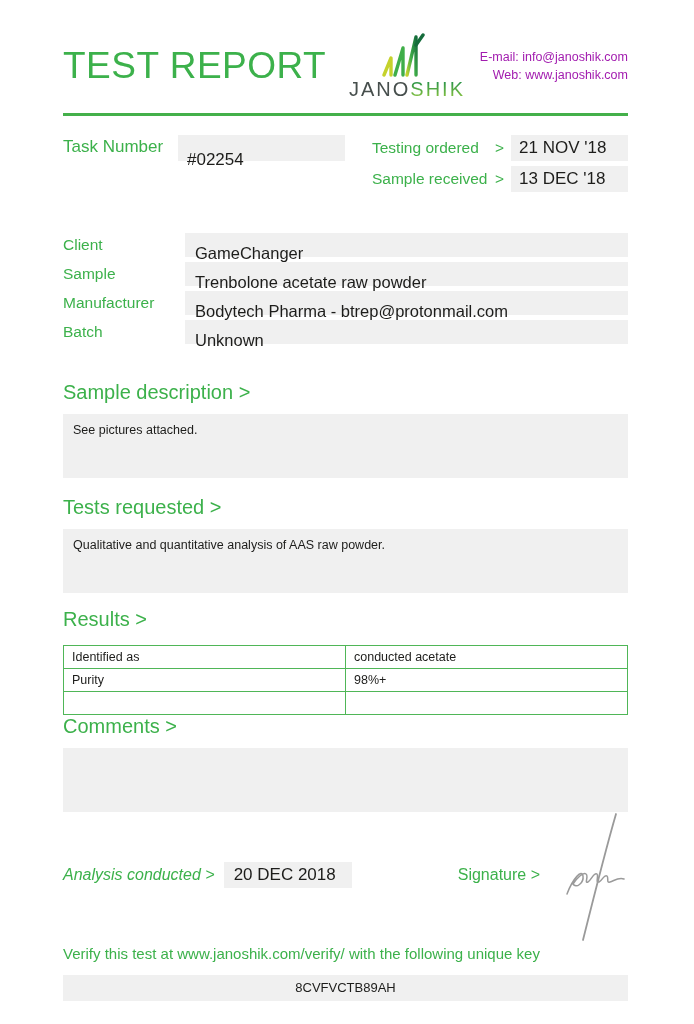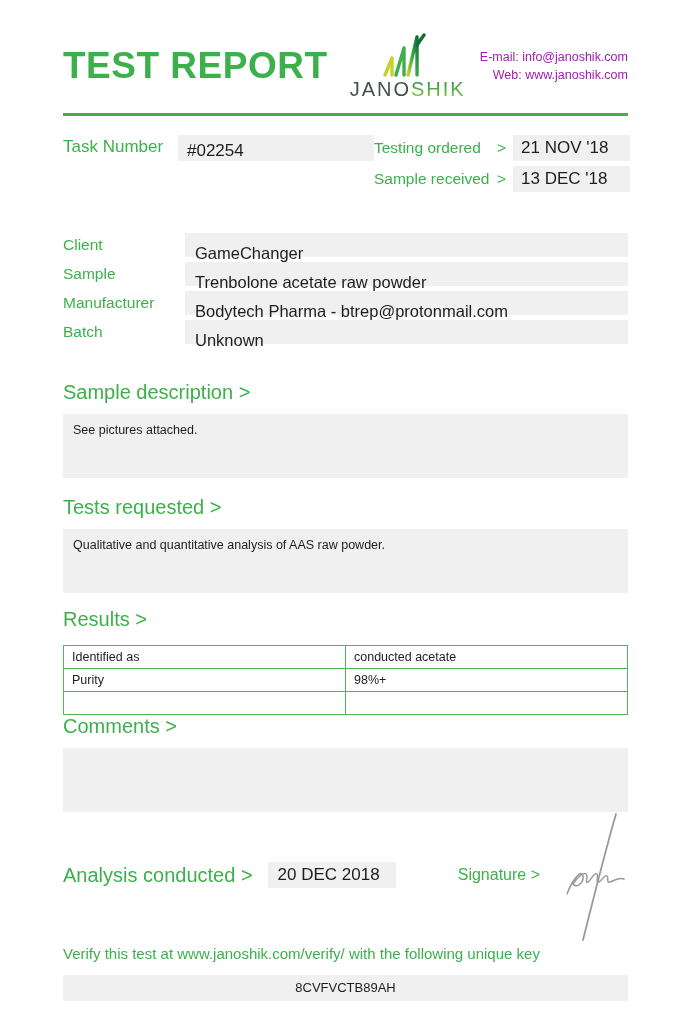--- a/index.html
+++ b/index.html
@@ -13,21 +13,21 @@
     margin: 0 auto;
     background: #ffffff;
     overflow: hidden;
   }
   .content { padding: 28px 66px 0 63px; }
 
   
   .header { display: flex; align-items: center; justify-content: space-between; height: 76px; }
   .report-title {
     font-size: 37px;
-    font-weight: 700;
+    font-weight: 400;
     letter-spacing: 0.5px;
     color: #3cb14b;
     white-space: nowrap;
     text-align: right;
   }
   .logo { display: flex; flex-direction: column; align-items: center; margin-left: 18px; margin-right: 10px; }
   .logo-icon { height: 44px; display: flex; align-items: flex-end; }
   .logo-text { font-size: 20px; font-weight: 400; letter-spacing: 2px; line-height: 1; margin-top: 2px; }
   .logo-text .dark { color: #474f4d; }
   .logo-text .green {
@@ -39,22 +39,22 @@
   }
   .contact { text-align: right; font-size: 12.5px; color: #a21caf; line-height: 1.45; white-space: nowrap; }
 
   .rule { height: 3px; background: #44b04a; margin-top: 9px; }
 
   
   .task-section { display: flex; justify-content: space-between; margin-top: 19px; }
   .task-left { display: flex; align-items: flex-start; }
   .task-label { color: #3cb14b; font-size: 17px; width: 115px; padding-top: 2px; }
   .task-value {
-    background: #f0f0f0; width: 196px; height: 26px;
-    font-size: 17px; line-height: 26px; padding: 3px 9px;
+    background: #f0f0f0; width: 167px; height: 26px;
+    font-size: 17px; line-height: 26px; padding: 12px 9px;
   }
   .dates { display: flex; flex-direction: column; gap: 5px; }
   .date-row { display: flex; align-items: center; }
   .date-label {
     color: #3cb14b; font-size: 15.5px; width: 132px;
     display: flex; justify-content: space-between; margin-right: 7px;
   }
   .date-value {
     background: #f0f0f0; width: 117px; height: 26px;
     font-size: 17px; line-height: 26px; padding: 0 8px; white-space: nowrap;
@@ -80,21 +80,21 @@
   
   .results-table { width: 100%; border-collapse: collapse; margin-top: 14px; }
   .results-table td {
     border: 1.6px solid #4fb657;
     width: 50%; height: 23px;
     font-size: 12.5px; padding: 0 8px;
   }
 
   
   .footer-row { display: flex; align-items: center; margin-top: 49px; height: 28px; }
-  .analysis-label { color: #3cb14b; font-size: 20px; margin-right: 15px; white-space: nowrap; }
+  .analysis-label { color: #3cb14b; font-size: 16px; margin-right: 9px; white-space: nowrap; font-style: italic; }
   .analysis-value {
     background: #f0f0f0; font-size: 17px; height: 26px; line-height: 26px;
     padding: 0 16px 0 10px; white-space: nowrap;
   }
   .signature-label { color: #3cb14b; font-size: 16px; margin-left: auto; margin-right: 88px; white-space: nowrap; }
   .signature-wrap { position: absolute; top: 812px; right: 62px; width: 80px; height: 130px; }
 
   .verify-line { margin-top: 56px; color: #3cb14b; font-size: 15px; white-space: nowrap; }
   .key-box {
     margin-top: 13px; background: #f0f0f0; height: 26px; line-height: 26px;

